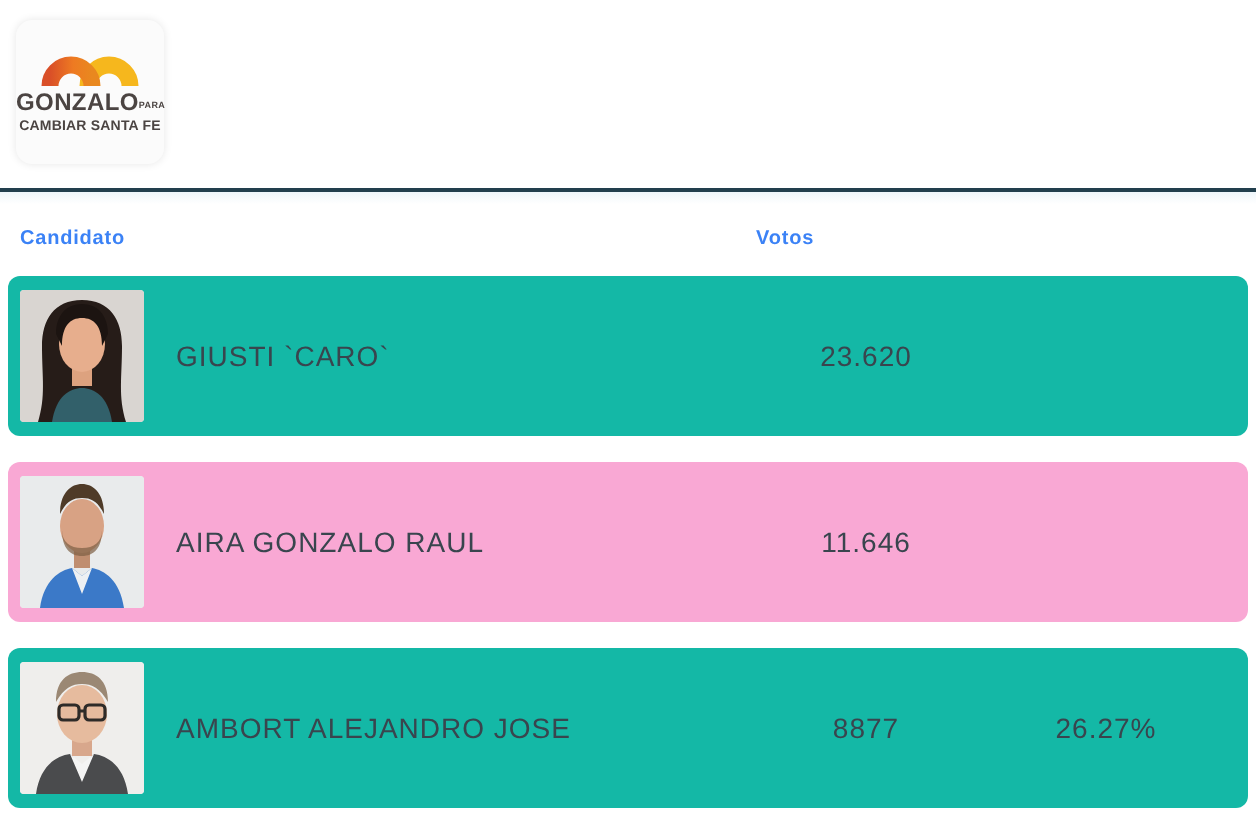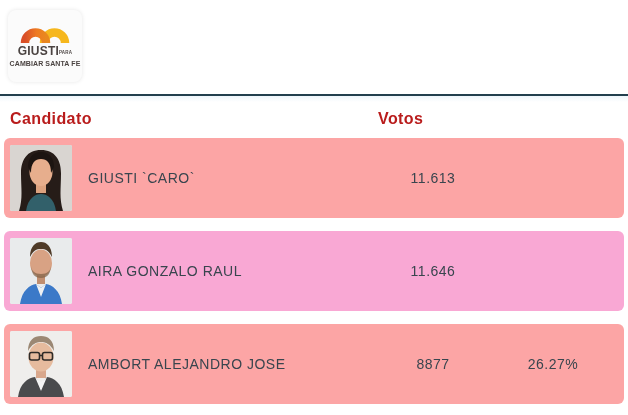--- a/index.html
+++ b/index.html
@@ -49,36 +49,36 @@
   }
 
   
   .thead {
     position: absolute; left: 4px; top: 104px;
     width: 620px; padding-left: 6px; box-sizing: border-box;
     display: grid; grid-template-columns: 368px 110px 130px;
     align-items: center; height: 30px;
   }
   .th {
-    font-size: 16px; font-weight: bold; color: #b91c1c;
+    font-size: 10px; font-weight: bold; color: #3b82f6;
     letter-spacing: 0.4px;
   }
   .th-name { padding-left: 0; }
   .th-votes, .th-pct { }
 
   .rows { position: absolute; left: 0; top: 138px; width: 628px; }
   .row {
     margin: 0 4px 13px 4px;
     height: 80px;
     border-radius: 6px;
     padding-left: 6px; box-sizing: border-box;
     display: grid; grid-template-columns: 68px 300px 110px 130px;
     align-items: center;
   }
-  .row-strong { background: #fca5a5; }
+  .row-strong { background: #14b8a6; }
   .row-light  { background: #f9a8d4; }
 
   .photo {
     width: 62px; height: 66px;
     border-radius: 2px; overflow: hidden;
     background: #eceff1;
   }
   .photo svg { display: block; }
 
   .cell { font-size: 14px; color: #39454e; letter-spacing: 0.5px; }
@@ -97,21 +97,21 @@
           <linearGradient id="arcGrad" x1="0" y1="0" x2="1" y2="0">
             <stop offset="0" stop-color="#d94f28"></stop>
             <stop offset="0.55" stop-color="#ee7a22"></stop>
             <stop offset="1" stop-color="#e9881f"></stop>
           </linearGradient>
         </defs>
         <path d="M 23 25 A 10.5 10.5 0 0 1 44 25" fill="none" stroke="#f6b71d" stroke-width="8.5"></path>
         <path d="M 4 25 A 10.5 10.5 0 0 1 25 25" fill="none" stroke="url(#arcGrad)" stroke-width="8.5"></path>
       </svg>
       <div class="logo-line1">
-        <span>GIUSTI</span><span class="logo-word-small">PARA</span>
+        <span>GONZALO</span><span class="logo-word-small">PARA</span>
       </div>
       <div class="logo-line2">CAMBIAR SANTA FE</div>
     </div>
   </header>
 
   <div class="divider"></div>
   <div class="divider-glow"></div>
 
   <div class="thead">
     <div class="th th-name">Candidato</div>
@@ -125,21 +125,21 @@
         <svg width="62" height="66" viewBox="0 0 62 66">
           <rect width="62" height="66" fill="#d9d5d1"></rect>
           <path d="M31 5 C17 5 11 15 11 28 C11 44 13 53 9 66 L53 66 C49 53 51 44 51 28 C51 15 45 5 31 5 Z" fill="#261c18"></path>
           <path d="M16 66 C18 53 25 49 31 49 C37 49 44 53 46 66 Z" fill="#32606a"></path>
           <rect x="26" y="36" width="10" height="12" fill="#dda27f"></rect>
           <ellipse cx="31" cy="27" rx="11.5" ry="14" fill="#e7ae8d"></ellipse>
           <path d="M31 7 C22 7 18 14 18 22 L21 28 C21 18 25 14 31 14 C37 14 41 18 41 28 L44 22 C44 14 40 7 31 7 Z" fill="#1c1411"></path>
         </svg>
       </div>
       <div class="cell name">GIUSTI `CARO`</div>
-      <div class="cell votes">11.613</div>
+      <div class="cell votes">23.620</div>
     </div>
 
     <div class="row row-light">
       <div class="photo">
         <svg width="62" height="66" viewBox="0 0 62 66">
           <rect width="62" height="66" fill="#e9ebec"></rect>
           <path d="M10 66 C12 52 20 47 26 46 L31 50 L36 46 C42 47 50 52 52 66 Z" fill="#3b79c8"></path>
           <path d="M26 46 L31 59 L36 46 L31 50 Z" fill="#edf0f3"></path>
           <rect x="27" y="36" width="8" height="10" fill="#c08e70"></rect>
           <ellipse cx="31" cy="25" rx="11" ry="13.5" fill="#d8a284"></ellipse>

